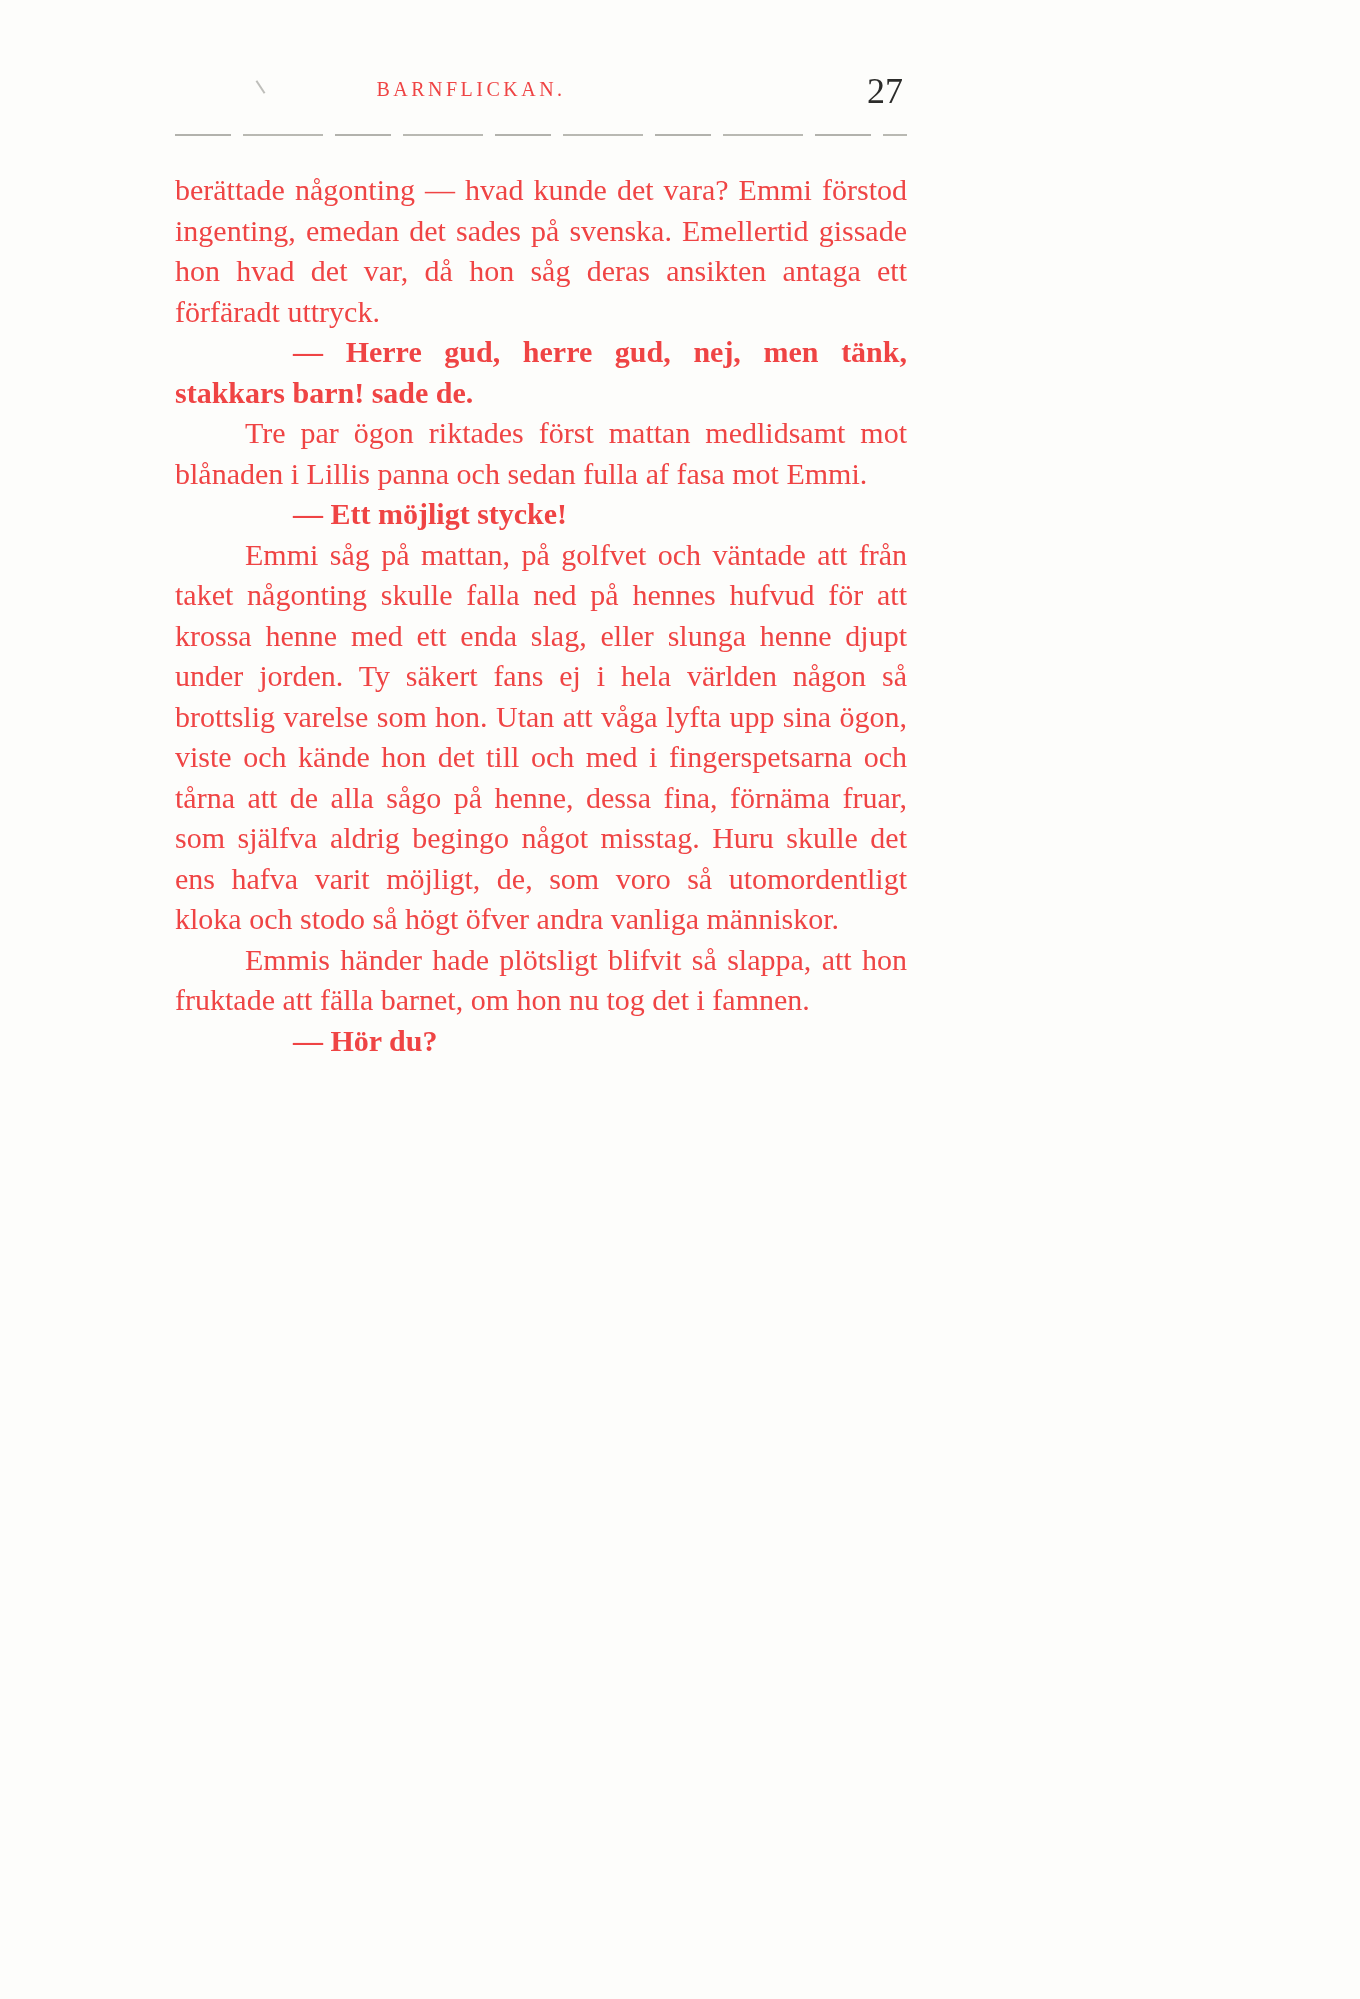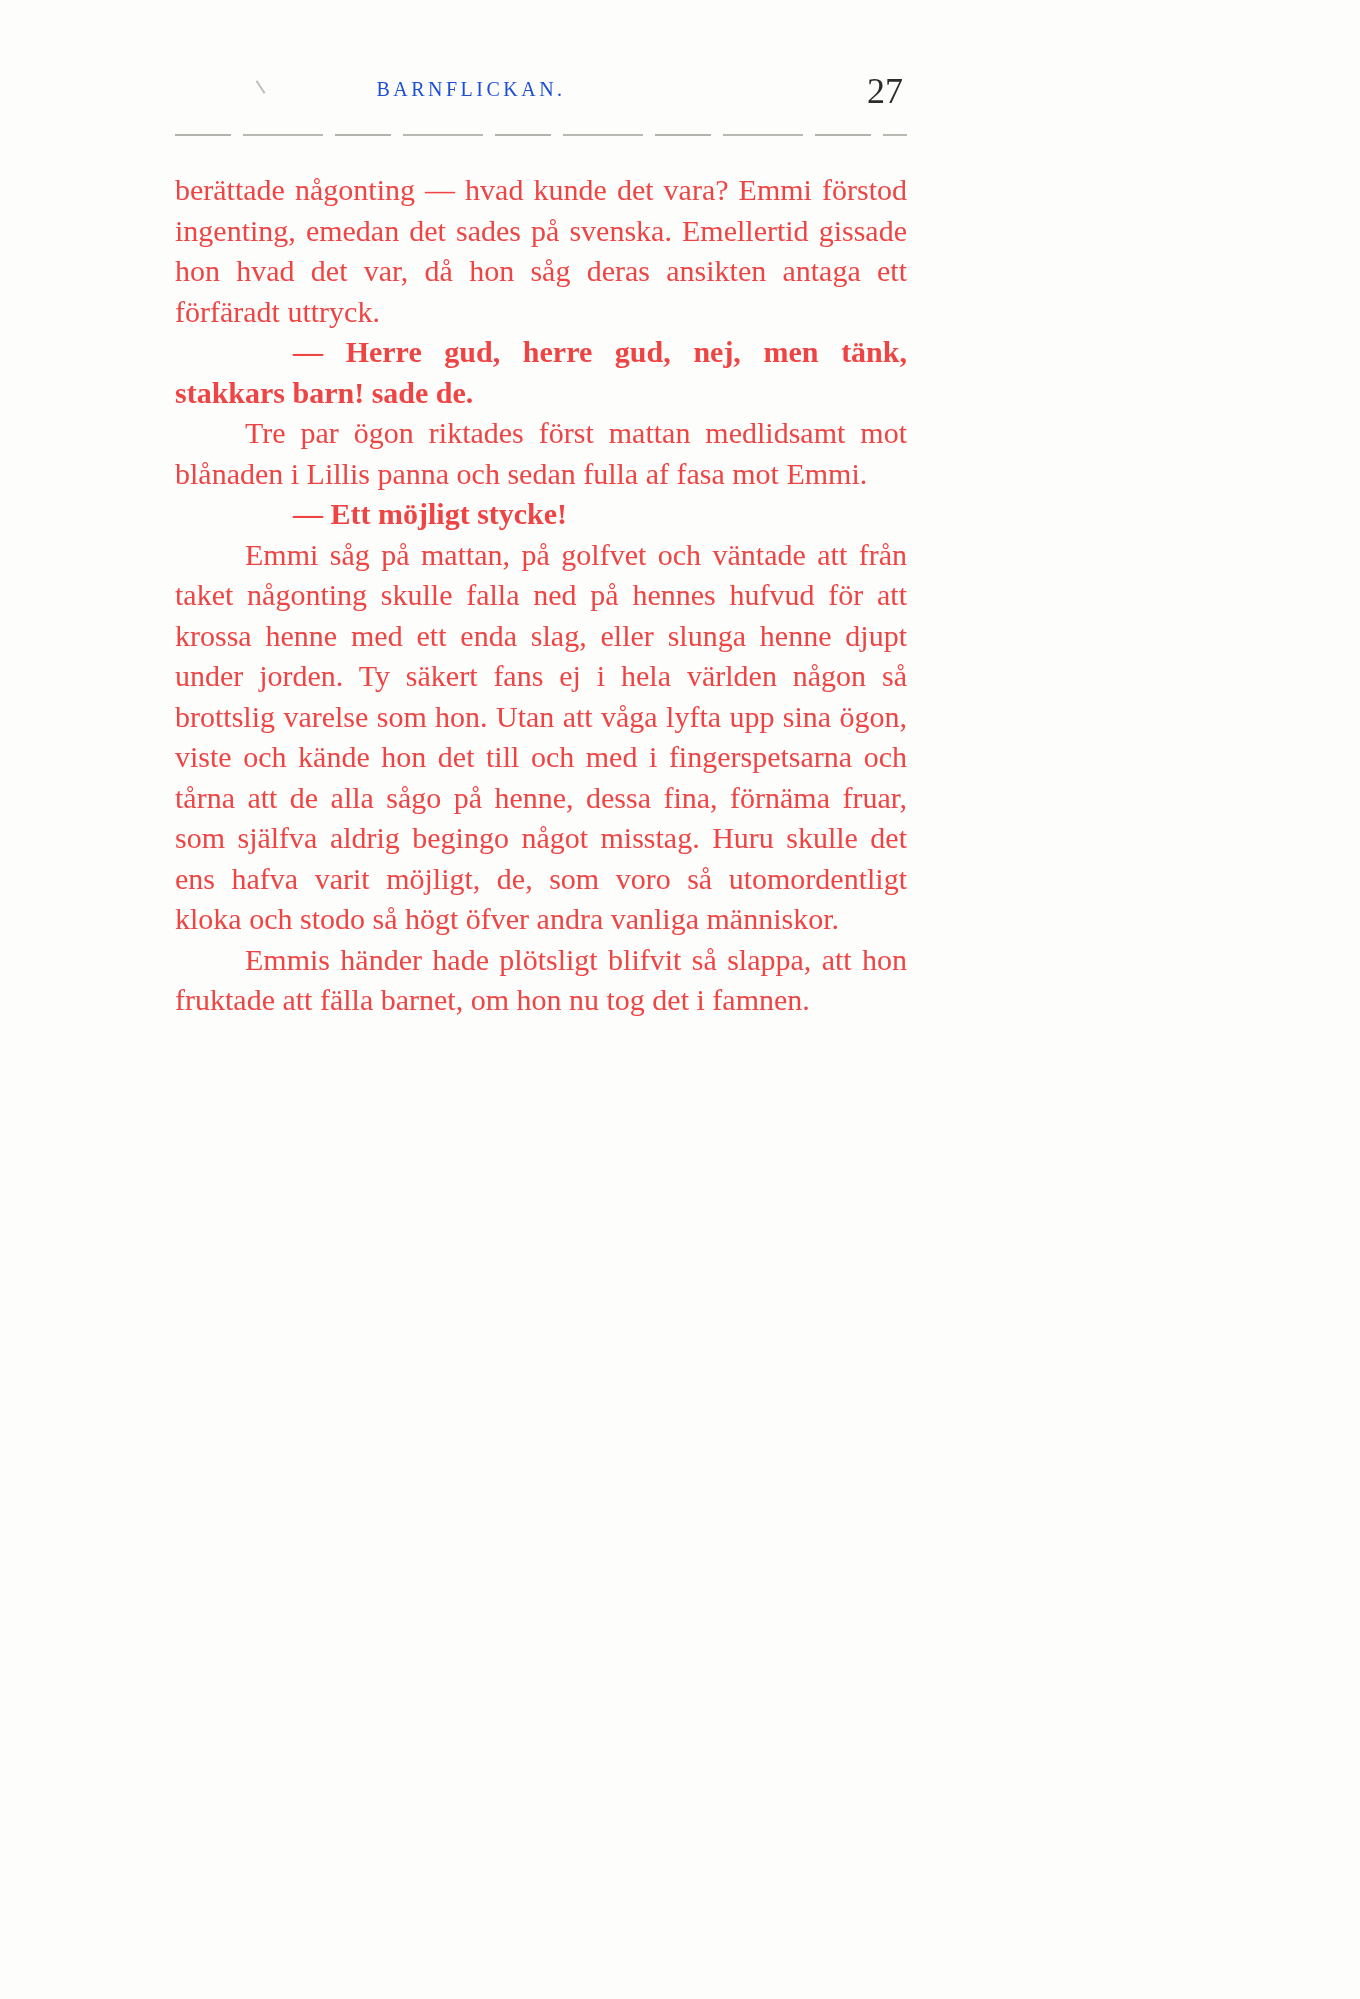--- a/index.html
+++ b/index.html
@@ -29,21 +29,21 @@
   .header-row {
     position: relative;
     height: 36px;
   }
   .running-title {
     display: block;
     text-align: center;
     margin-right: 140px;
     font-size: 20px;
     letter-spacing: 3.5px;
-    color: #1d4ed8;
+    color: #ef4444;
   }
   .page-number {
     position: absolute;
     right: 4px;
     top: -8px;
     font-size: 36px;
     color: #2c2c2a;
   }
   .divider {
     margin-top: 20px;
@@ -103,16 +103,17 @@
 
     <div class="divider"></div>
 
     <div class="body-text">
       <p>berättade någonting — hvad kunde det vara? Emmi förstod ingenting, emedan det sades på svenska. Emellertid gissade hon hvad det var, då hon såg deras ansikten antaga ett förfäradt uttryck.</p>
       <p class="indent-lg">— Herre gud, herre gud, nej, men tänk, stakkars barn! sade de.</p>
       <p class="indent">Tre par ögon riktades först mattan medlidsamt mot blånaden i Lillis panna och sedan fulla af fasa mot Emmi.</p>
       <p class="indent-lg">— Ett möjligt stycke!</p>
       <p class="indent">Emmi såg på mattan, på golfvet och väntade att från taket någonting skulle falla ned på hennes hufvud för att krossa henne med ett enda slag, eller slunga henne djupt under jorden. Ty säkert fans ej i hela världen någon så brottslig varelse som hon. Utan att våga lyfta upp sina ögon, viste och kände hon det till och med i fingerspetsarna och tårna att de alla sågo på henne, dessa fina, förnäma fruar, som själfva aldrig begingo något misstag. Huru skulle det ens hafva varit möjligt, de, som voro så utomordentligt kloka och stodo så högt öfver andra vanliga människor.</p>
       <p class="indent">Emmis händer hade plötsligt blifvit så slappa, att hon fruktade att fälla barnet, om hon nu tog det i famnen.</p>
+      <p class="indent-lg">— Hör du?</p>
     </div>
 
   </div>
 </div>
 
 </body></html>

